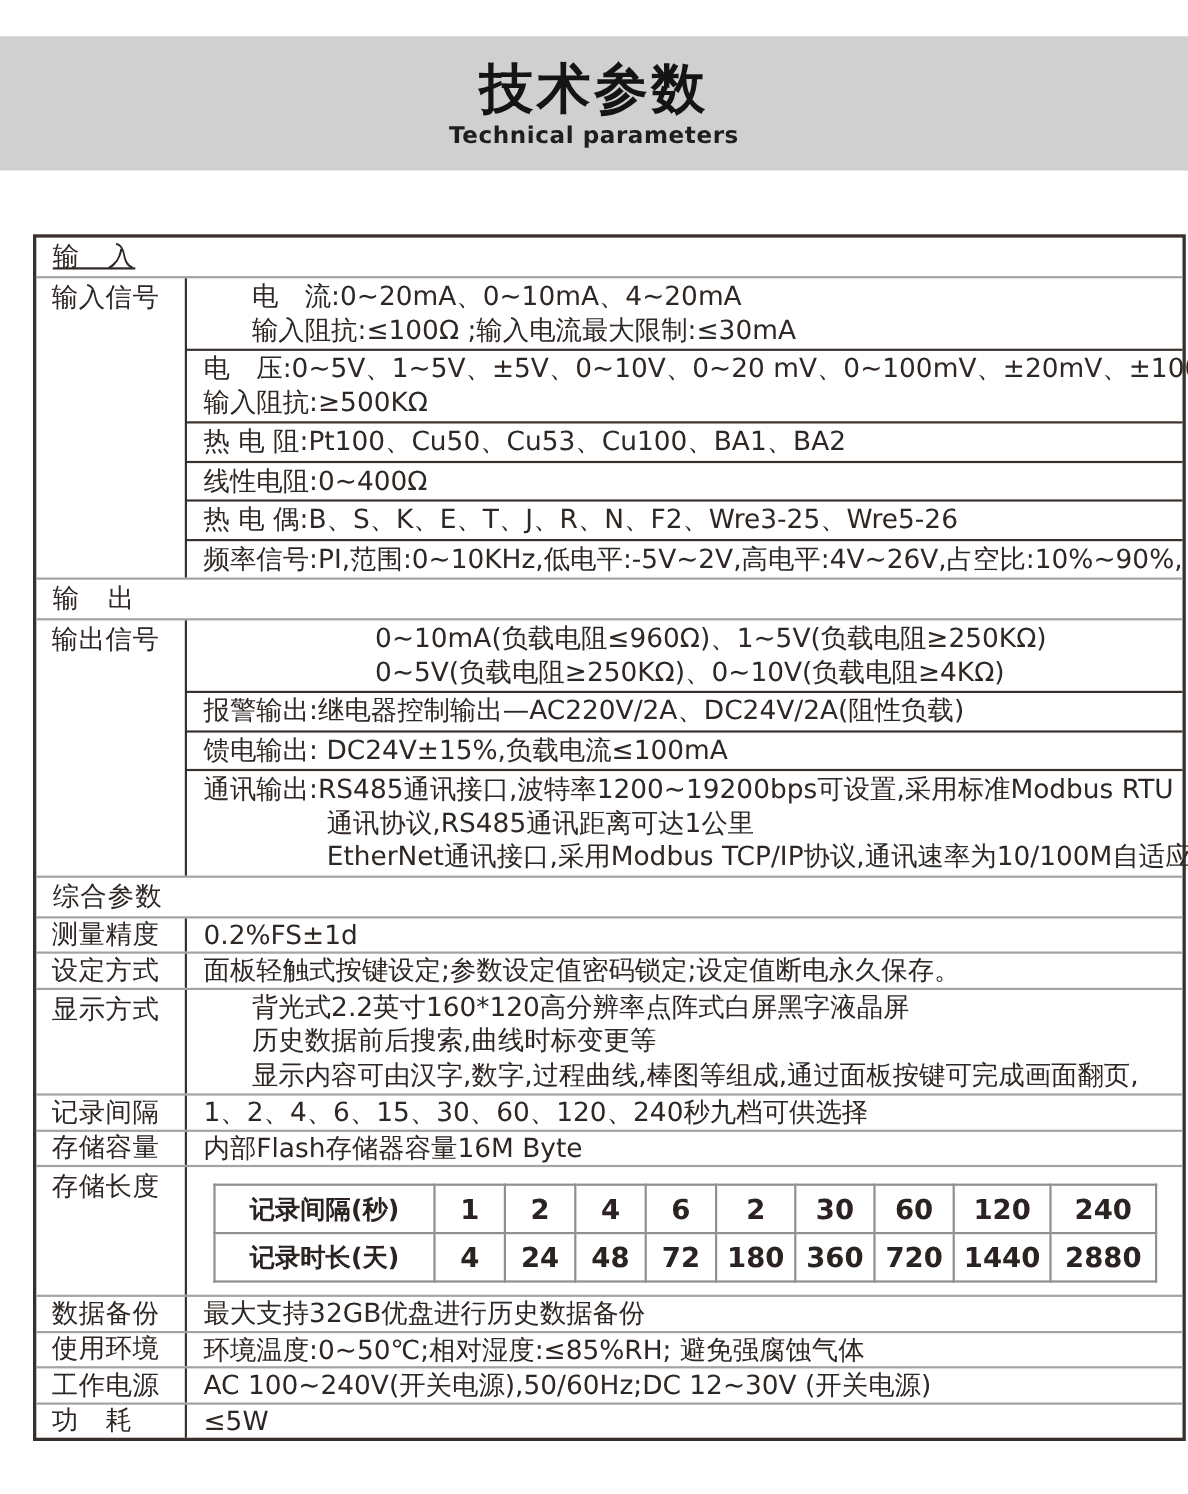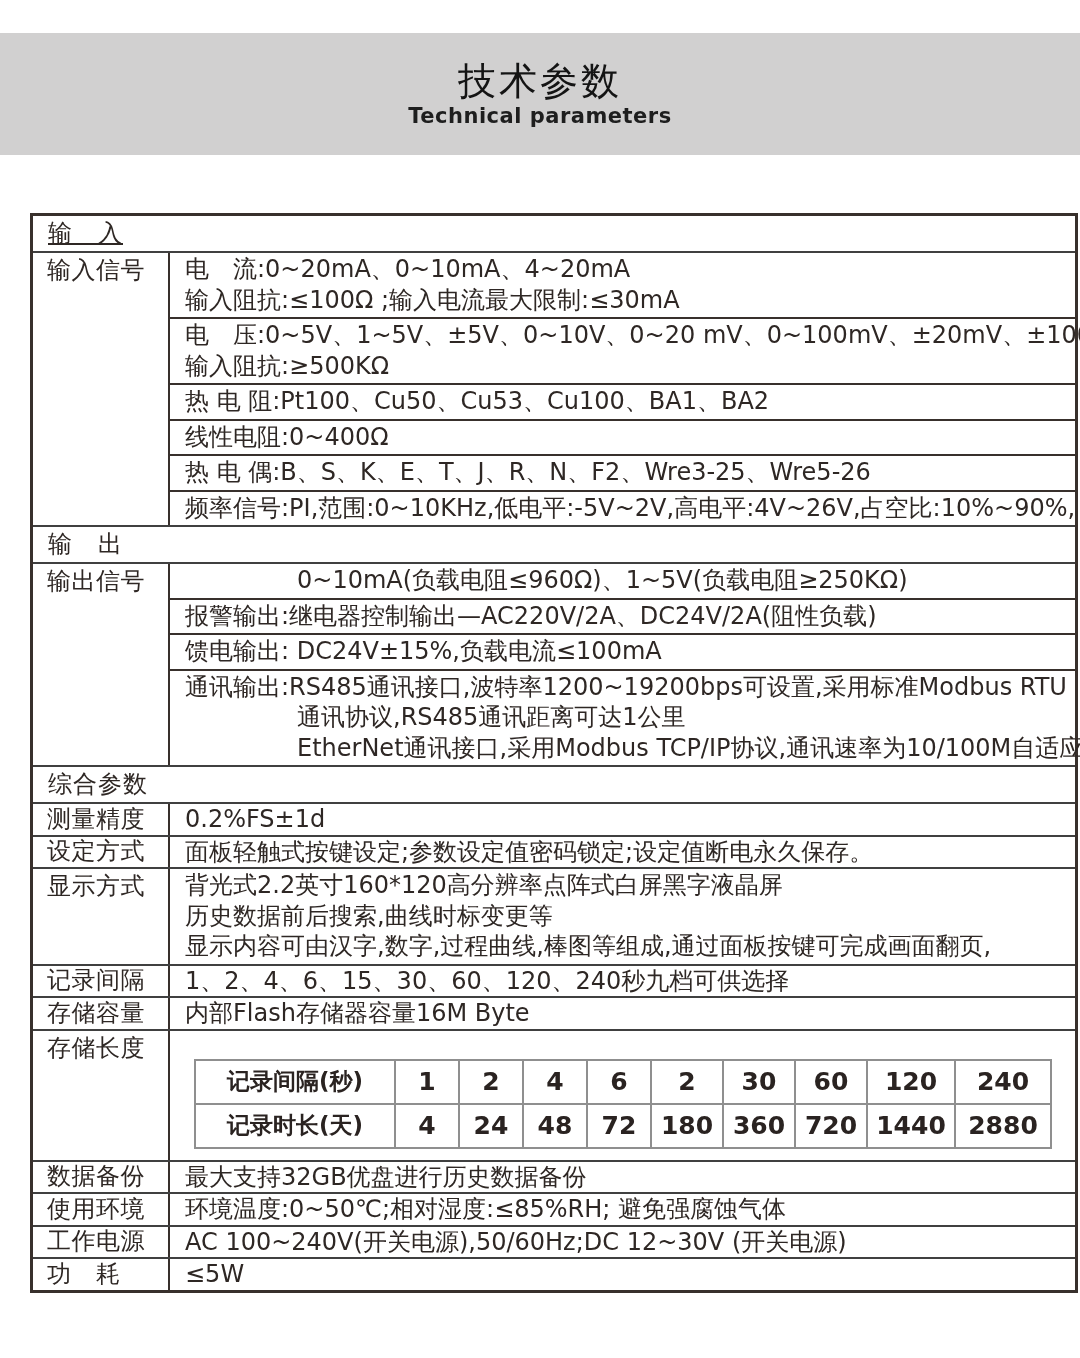--- a/index.html
+++ b/index.html
@@ -7,44 +7,44 @@
     width:1080px; height:1358px; background:#ffffff;
     font-family:"DejaVu Sans","Liberation Sans",sans-serif;
     color:#2e2724; position:relative; overflow:hidden;
   }
   
   .banner {
     position:absolute; left:0; top:33px; width:1080px; height:122px;
     background:#d1d0d0; display:flex; flex-direction:column;
     justify-content:center; align-items:center;
   }
-  .title { font-size:38px; font-weight:400; color:#141414; letter-spacing:3px; line-height:1.15; }
+  .title { font-size:49px; font-weight:700; color:#141414; letter-spacing:3px; line-height:1.15; }
   .subtitle { font-size:21px; font-weight:700; color:#1e1e1e; margin-top:1px; letter-spacing:0.5px; }
 
   
   .spec {
     position:absolute; left:30px; top:213px; width:1048px;
     border:3px solid #38302c; box-sizing:border-box; background:#fff;
   }
-  .t-row { display:flex; align-items:stretch; border-top:2px solid #404040; }
+  .t-row { display:flex; align-items:stretch; border-top:2px solid #a3a3a3; }
   .t-row:first-child { border-top:none;text-decoration:underline; }
   .section { display:block; padding:2px 0 3px 15px; font-size:24px; line-height:30px; letter-spacing:1px; }
   .t-label {
     flex:0 0 137px; box-sizing:border-box; border-right:2px solid #38302c;
     padding:3px 0 0 14px; font-size:24px; line-height:29px; letter-spacing:0.5px;
   }
   .t-row.vcenter .t-label { display:flex; align-items:center; padding-top:0; }
   .t-content { flex:1 1 auto; min-width:0; }
   .group { border-top:2px solid #38302c; padding:1px 0 2px 0; }
-  .group:first-child { border-top:none; }
+  .group:first-child { border-top:none;padding-left:44px; }
   .line, .t-value { font-size:24px; line-height:28.5px; padding:1px 0 1px 15px; white-space:nowrap; }
   .line.indent { padding-left:127px; }
 
   
-  .mini { border-collapse:collapse; margin:28px 0 11px 24px; table-layout:fixed; }
+  .mini { border-collapse:collapse; margin:15px 0 11px 24px; table-layout:fixed; }
   .mini td {
     border:2px solid #8f8f8f; text-align:center; vertical-align:middle;
     font-size:25px; font-weight:600; height:42px; padding:0; color:#2a2321;
   }
   .mini td.hdr { font-size:23px; }
 </style>
 </head>
 <body>
 
 <div class="banner">
@@ -86,20 +86,21 @@
 
   <div class="t-row">
     <div class="section">输　出</div>
   </div>
 
   <div class="t-row">
     <div class="t-label">输出信号</div>
     <div class="t-content">
       <div class="group">
         <div class="line indent">0~10mA(负载电阻≤960Ω)、1~5V(负载电阻≥250KΩ)</div>
+        <div class="line indent">0~5V(负载电阻≥250KΩ)、0~10V(负载电阻≥4KΩ)</div>
       </div>
       <div class="group">
         <div class="line">报警输出:继电器控制输出—AC220V/2A、DC24V/2A(阻性负载)</div>
       </div>
       <div class="group">
         <div class="line">馈电输出: DC24V±15%,负载电流≤100mA</div>
       </div>
       <div class="group">
         <div class="line">通讯输出:RS485通讯接口,波特率1200~19200bps可设置,采用标准Modbus RTU</div>
         <div class="line indent">通讯协议,RS485通讯距离可达1公里</div>

